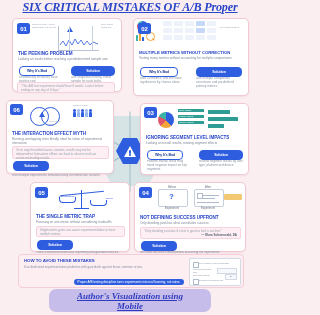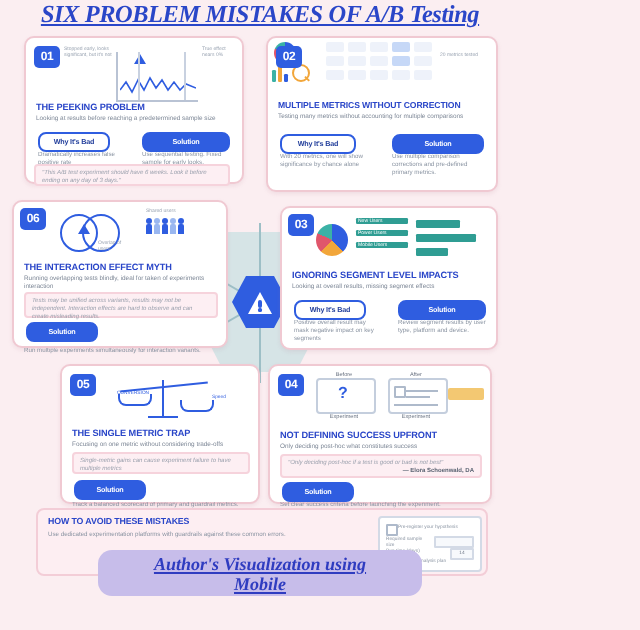--- a/index.html
+++ b/index.html
@@ -152,36 +152,36 @@
   .formcard{
     position:absolute;left:170px;top:3px;width:50px;height:26px;
     background:#fff;border:.7px solid #d3dae6;border-radius:2px;
   }
   .frow{position:absolute;left:3px;font-size:2.4px;color:#8a94a2;}
   .fbox{position:absolute;width:4px;height:4px;border:.6px solid #aebacb;border-radius:.6px;background:#fff;}
   .finput{position:absolute;height:4px;border:.6px solid #d3dae6;border-radius:.6px;background:#f7f9fc;}
 
   
   .footer{
-    position:absolute;left:49px;top:275px;width:162px;height:23px;
+    position:absolute;left:49px;top:289px;width:162px;height:23px;
     background:#c7bdea;border-radius:7px;
     display:flex;flex-direction:column;align-items:center;justify-content:center;
   }
   .footer span{
     font-family:"Liberation Serif",serif;
     font-style:italic;font-weight:bold;font-size:9px;color:#2f3cc0;
     text-decoration:underline;line-height:10px;
   }
 </style>
 </head>
 <body>
 
 <div class="stage">
 
-  <div class="title">SIX PROBLEM MISTAKES OF A/B Testing</div>
+  <div class="title">SIX CRITICAL MISTAKES OF A/B Proper</div>
 
   <div class="hexwrap">
     <div class="hexbig"></div>
     <div class="spoke" style="left:44px;top:39px;width:44px;transform:rotate(-150deg);"></div>
     <div class="spoke" style="left:44px;top:39px;width:44px;transform:rotate(-30deg);"></div>
     <div class="spoke" style="left:44px;top:39px;width:44px;transform:rotate(150deg);"></div>
     <div class="spoke" style="left:44px;top:39px;width:44px;transform:rotate(30deg);"></div>
     <div class="spoke" style="left:44px;top:39px;width:40px;transform:rotate(90deg);"></div>
     <div class="spoke" style="left:44px;top:39px;width:40px;transform:rotate(-90deg);"></div>
     <div class="hexsm">

